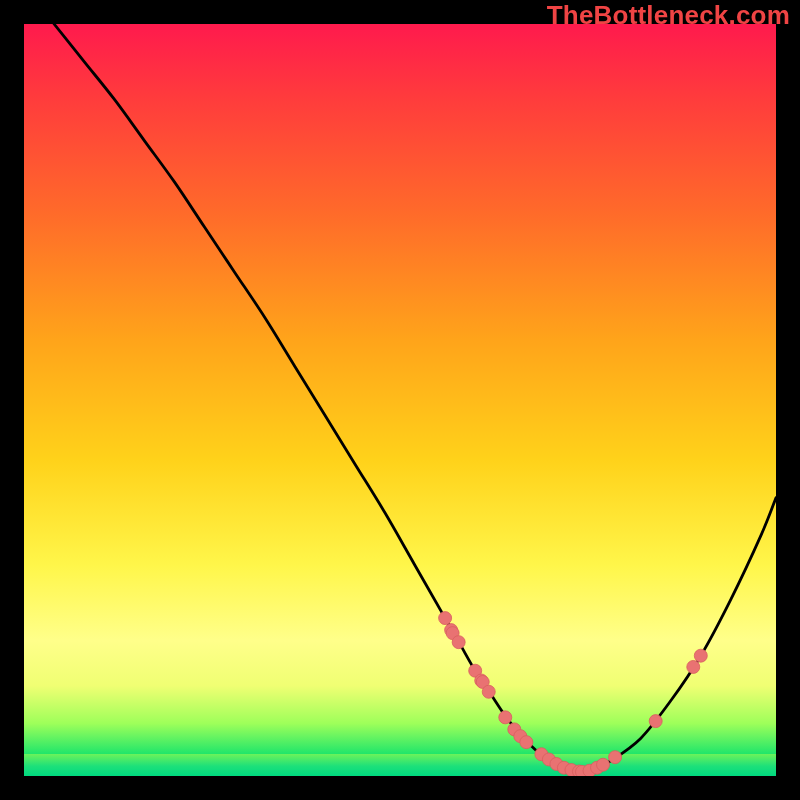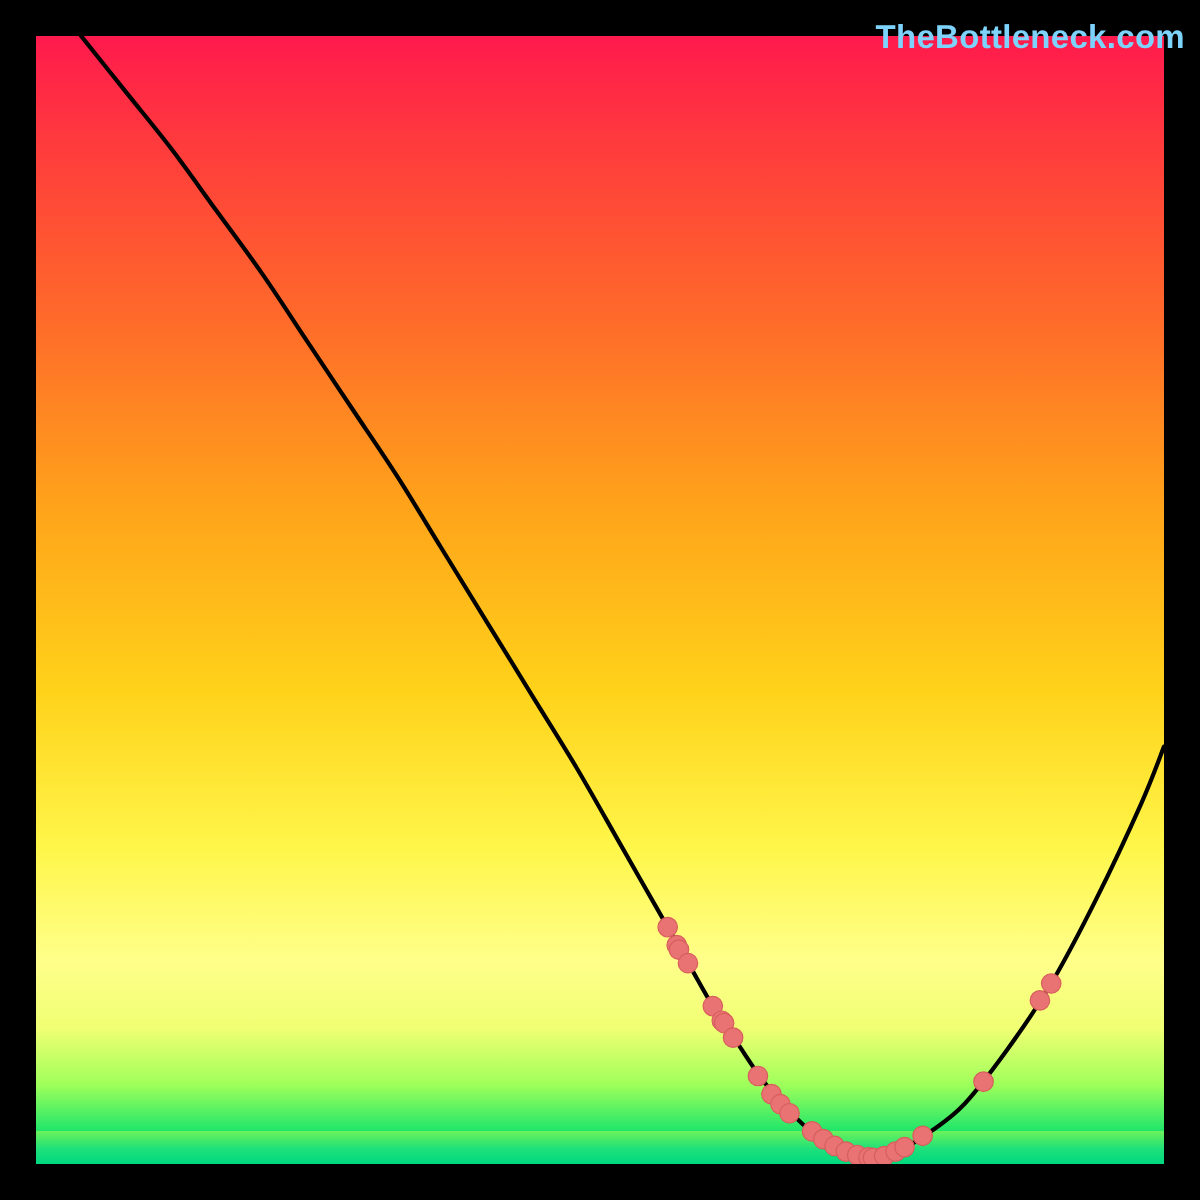--- a/index.html
+++ b/index.html
@@ -53,24 +53,24 @@
     height: 22px;
     background: linear-gradient(
       to bottom,
       #6cf25a 0%,
       #1de07a 55%,
       #00d97f 100%
     );
   }
   .watermark {
     position: absolute;
-    top: 12px;
+    top: 0;
     right: 10px;
-    color: #7dd3fc;
-    font-size: 22px;
+    color: #ef4444;
+    font-size: 26px;
     font-weight: 600;
     letter-spacing: 0.2px;
     user-select: none;
   }
   svg.curve-layer {
     position: absolute;
     inset: 0;
     width: 752px;
     height: 752px;
   }

